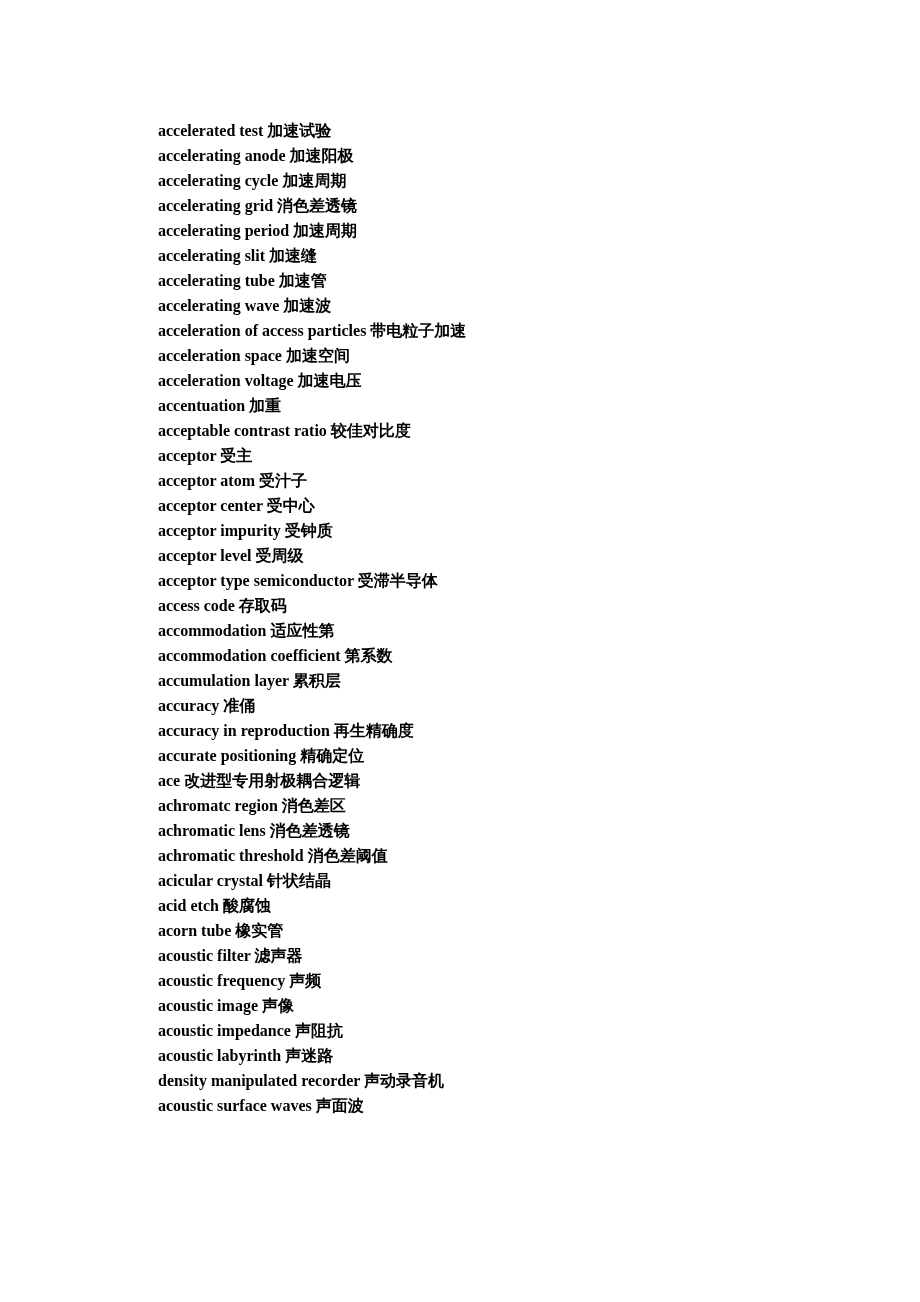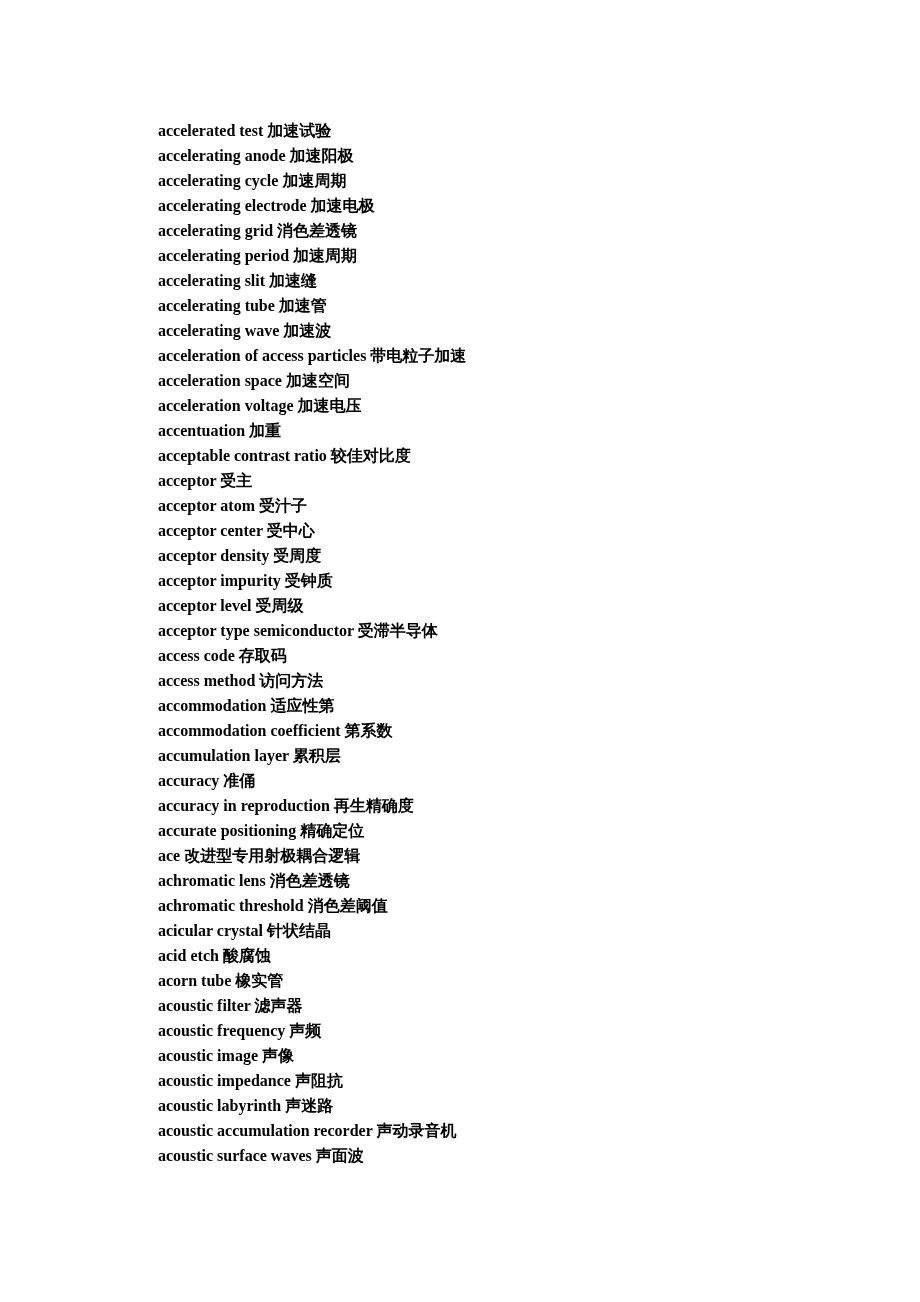--- a/index.html
+++ b/index.html
@@ -22,52 +22,50 @@
       font-weight: bold;
     }
   </style>
 </head>
 <body>
 
 <div id="glossary-list">
     <div class="entry"><span>accelerated test</span>  <span>加速试验</span></div>
     <div class="entry"><span>accelerating anode</span>  <span>加速阳极</span></div>
     <div class="entry"><span>accelerating cycle</span>  <span>加速周期</span></div>
-    <div class="entry"><span>accelerating electrode</span>  <span>加速电极</span></div>
     <div class="entry"><span>accelerating grid</span>  <span>消色差透镜</span></div>
     <div class="entry"><span>accelerating period</span>  <span>加速周期</span></div>
     <div class="entry"><span>accelerating slit</span>  <span>加速缝</span></div>
     <div class="entry"><span>accelerating tube</span>  <span>加速管</span></div>
     <div class="entry"><span>accelerating wave</span>  <span>加速波</span></div>
     <div class="entry"><span>acceleration of access particles</span>  <span>带电粒子加速</span></div>
     <div class="entry"><span>acceleration space</span>  <span>加速空间</span></div>
     <div class="entry"><span>acceleration voltage</span>  <span>加速电压</span></div>
     <div class="entry"><span>accentuation</span>  <span>加重</span></div>
     <div class="entry"><span>acceptable contrast ratio</span>  <span>较佳对比度</span></div>
     <div class="entry"><span>acceptor</span>  <span>受主</span></div>
     <div class="entry"><span>acceptor atom</span>  <span>受汁子</span></div>
     <div class="entry"><span>acceptor center</span>  <span>受中心</span></div>
-    <div class="entry"><span>acceptor density</span>  <span>受周度</span></div>
     <div class="entry"><span>acceptor impurity</span>  <span>受钟质</span></div>
     <div class="entry"><span>acceptor level</span>  <span>受周级</span></div>
     <div class="entry"><span>acceptor type semiconductor</span>  <span>受滞半导体</span></div>
     <div class="entry"><span>access code</span>  <span>存取码</span></div>
-    <div class="entry"><span>access method</span>  <span>访问方法</span></div>
     <div class="entry"><span>accommodation</span>  <span>适应性第</span></div>
     <div class="entry"><span>accommodation coefficient</span>  <span>第系数</span></div>
     <div class="entry"><span>accumulation layer</span>  <span>累积层</span></div>
     <div class="entry"><span>accuracy</span>  <span>准俑</span></div>
     <div class="entry"><span>accuracy in reproduction</span>  <span>再生精确度</span></div>
     <div class="entry"><span>accurate positioning</span>  <span>精确定位</span></div>
     <div class="entry"><span>ace</span>  <span>改进型专用射极耦合逻辑</span></div>
+    <div class="entry"><span>achromatc region</span>  <span>消色差区</span></div>
     <div class="entry"><span>achromatic lens</span>  <span>消色差透镜</span></div>
     <div class="entry"><span>achromatic threshold</span>  <span>消色差阈值</span></div>
     <div class="entry"><span>acicular crystal</span>  <span>针状结晶</span></div>
     <div class="entry"><span>acid etch</span>  <span>酸腐蚀</span></div>
     <div class="entry"><span>acorn tube</span>  <span>橡实管</span></div>
     <div class="entry"><span>acoustic filter</span>  <span>滤声器</span></div>
     <div class="entry"><span>acoustic frequency</span>  <span>声频</span></div>
     <div class="entry"><span>acoustic image</span>  <span>声像</span></div>
     <div class="entry"><span>acoustic impedance</span>  <span>声阻抗</span></div>
     <div class="entry"><span>acoustic labyrinth</span>  <span>声迷路</span></div>
-    <div class="entry"><span>acoustic accumulation recorder</span>  <span>声动录音机</span></div>
+    <div class="entry"><span>density manipulated recorder</span>  <span>声动录音机</span></div>
     <div class="entry"><span>acoustic surface waves</span>  <span>声面波</span></div>
   </div>
 
 </body></html>

